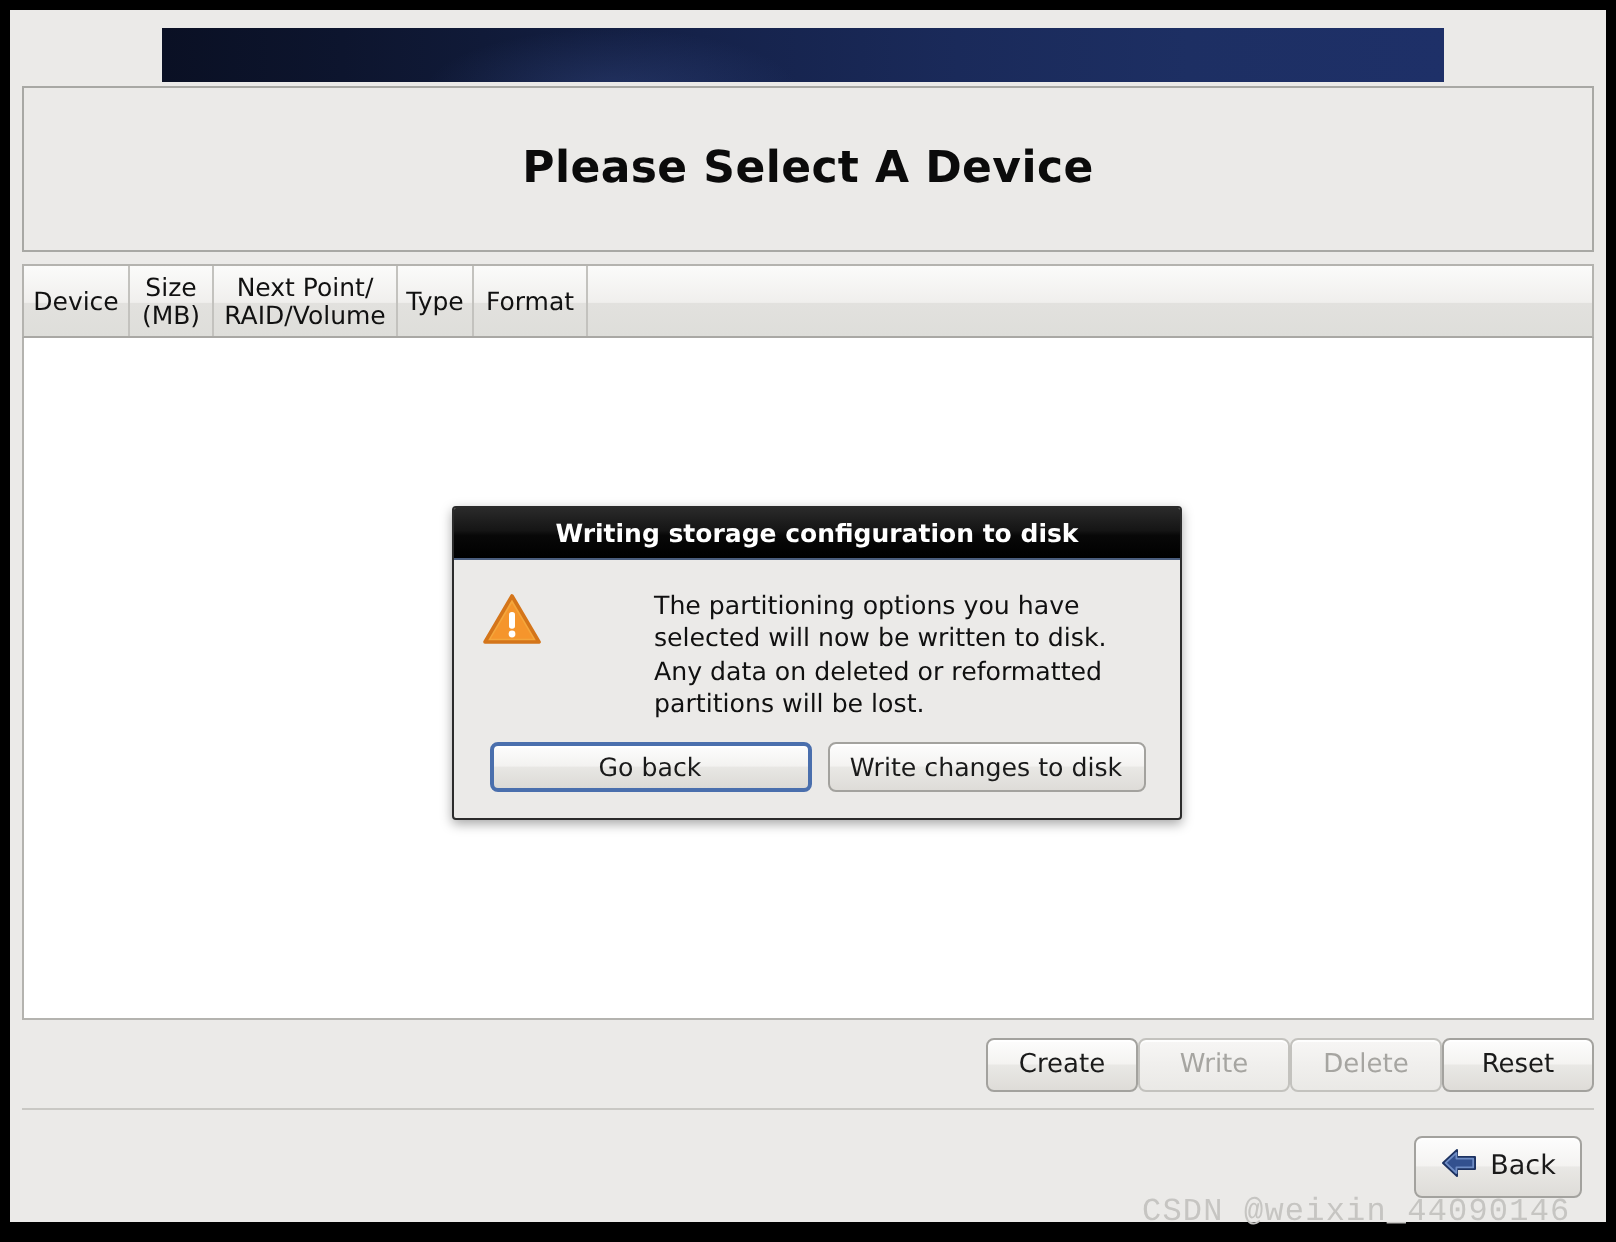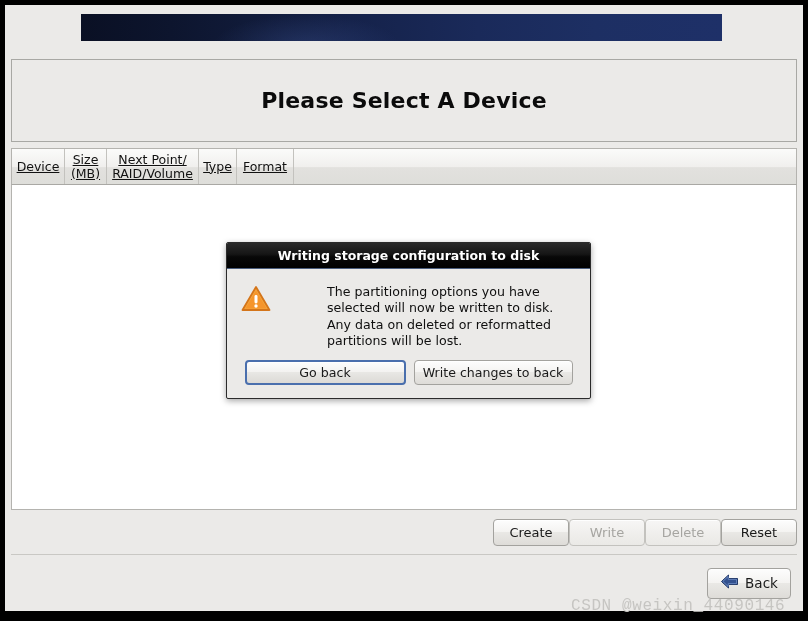--- a/index.html
+++ b/index.html
@@ -53,21 +53,21 @@
     left: 130px;
     top: 0px;
     width: 190px;
     height: 27px;
     background: radial-gradient(ellipse at 50% 120%, rgba(70,95,165,0.30) 0%, rgba(70,95,165,0.0) 70%);
     pointer-events: none;
   }
 
   
   #title-panel {
-    margin: 16px 6px 0 6px;
+    margin: 0 6px 0 6px;
     height: 83px;
     border: 1px solid #a8a8a4;
     background: #ebeae8;
     display: flex;
     align-items: center;
     justify-content: center;
     flex: 0 0 auto;
     box-sizing: border-box;
   }
   #page-title {
@@ -101,21 +101,20 @@
     align-items: center;
     justify-content: center;
     text-align: center;
     font-size: 12.5px;
     color: #111;
     padding: 0 7px;
     border-right: 1px solid #c3c2be;
     box-sizing: border-box;
     line-height: 1.12;
     white-space: pre-line;
-    text-decoration: underline;
   }
   .col-head.filler {
     flex: 1 1 auto;
     border-right: none;
   }
 
   
   #device-list {
     flex: 1 1 auto;
     background: #ffffff;
@@ -190,21 +189,21 @@
     border-color: #5a7fbe;
     box-shadow: inset 0 0 0 1px #ffffff, inset 0 1px 0 rgba(255,255,255,0.9);
   }
 
   .arrow-icon { display: block; }
 
   
   #modal-dialog {
     position: absolute;
     left: 221px;
-    top: 237px;
+    top: 248px;
     width: 365px;
     height: 157px;
     background: #ebeae8;
     border: 1px solid #2b2b2b;
     box-sizing: border-box;
     box-shadow: 0 2px 6px rgba(0,0,0,0.35);
     display: flex;
     flex-direction: column;
     border-radius: 2px;
     overflow: hidden;
@@ -334,19 +333,19 @@
           <path d="M15 2 L28.5 25 L1.5 25 Z" fill="#f4a63c" stroke="#d4751a" stroke-width="1.8" stroke-linejoin="round"></path>
           <path d="M15 5.5 L25.6 23.4 L4.4 23.4 Z" fill="#f5952c" stroke="none"></path>
           <rect x="13.5" y="10" width="3" height="8.4" rx="1.4" fill="#ffffff"></rect>
           <circle cx="15" cy="21" r="1.7" fill="#ffffff"></circle>
         </svg>
       </div>
       <div id="dialog-message">The partitioning options you have selected will now be written to disk.  Any data on deleted or reformatted partitions will be lost.</div>
     </div>
     <div id="dialog-buttons">
       <div id="btn-go-back" class="btn dialog primary">Go back</div>
-      <div id="btn-write-changes" class="btn dialog">Write changes to back</div>
+      <div id="btn-write-changes" class="btn dialog">Write changes to disk</div>
     </div>
   </div>
 
   <div id="watermark">CSDN @weixin_44090146</div>
 
 </div>
 
 </body></html>

